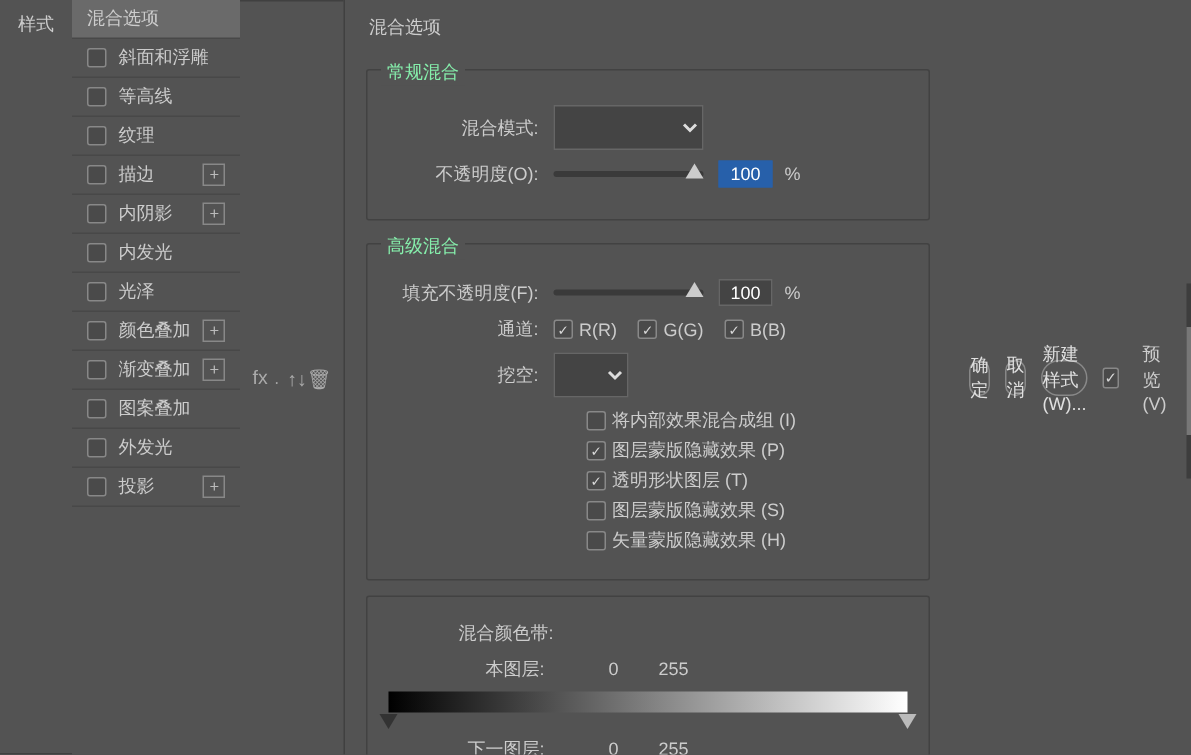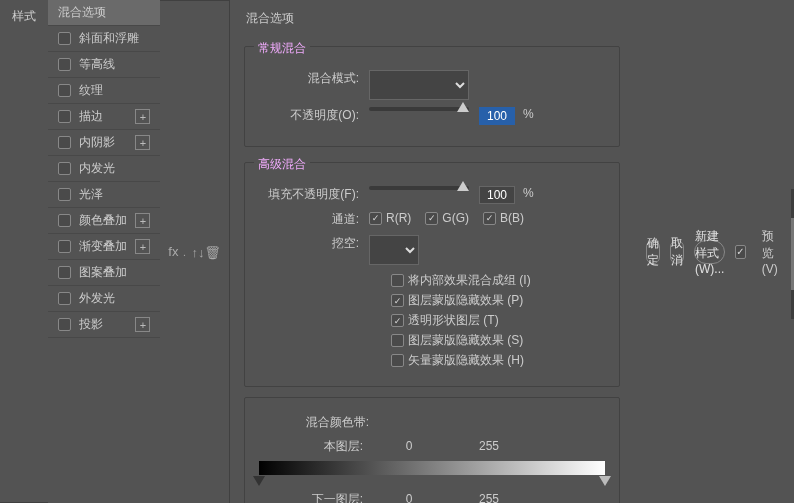--- a/index.html
+++ b/index.html
@@ -9,38 +9,38 @@
 .style-list{flex:1;overflow-y:auto}
 .style-item{display:flex;align-items:center;padding:6px 10px;border-bottom:1px solid #484848;cursor:pointer;position:relative;height:26px}
 .style-item.selected{background:#6a6a6a}
 .style-item.sub{}
 .style-item .chk{width:13px;height:13px;border:1px solid #888;border-radius:2px;margin-right:8px;display:inline-flex;align-items:center;justify-content:center;font-size:9px;color:#ddd;background:#4a4a4a}
 .style-item .label{flex:1}
 .add-btn{width:15px;height:15px;border:1px solid #888;display:inline-flex;align-items:center;justify-content:center;font-size:11px;color:#bbb;position:absolute;right:10px;cursor:pointer}
 .left-footer{border-top:1px solid #404040;padding:6px 8px;display:flex;align-items:center}
 .left-footer span{color:#aaa;font-size:13px;cursor:pointer}
 .center{flex:1;padding:6px 14px 14px 14px;position:relative}
-.group-title{position:relative;top:9px;left:10px;background:#535353;padding:0 4px;display:inline-block;color:#f0abfc;z-index:2}
+.group-title{position:relative;top:9px;left:10px;background:#535353;padding:0 4px;display:inline-block;color:#86efac;z-index:2}
 .groupbox{border:1px solid #424242;border-radius:2px;padding:16px 14px 14px 14px;margin-top:-2px}
-.row{display:flex;align-items:flex-start;margin:7px 0}
+.row{display:flex;align-items:center;margin:7px 0}
 .row .lbl{width:110px;text-align:right;padding-right:10px;color:#ccc}
 select{background:#444;color:#ddd;border:1px solid #666;padding:14px 4px;height:22px}
 .slider{flex:0 0 100px;height:4px;background:#3a3a3a;position:relative;margin-right:10px;border-radius:2px}
 .slider .thumb{position:absolute;right:0;top:-5px;width:0;height:0;border-left:6px solid transparent;border-right:6px solid transparent;border-bottom:10px solid #ccc}
 .numfield{width:36px;background:#444;color:#fff;text-align:center;border:1px solid #666;height:18px;line-height:16px;display:inline-block}
 .numfield.sel{background:#2760aa;color:#fff;border-color:#2760aa}
 .pct{margin-left:8px;color:#ccc}
 .chan-chk,.opt-chk{width:13px;height:13px;border:1px solid #888;border-radius:2px;margin-right:4px;display:inline-flex;align-items:center;justify-content:center;background:#4a4a4a;font-size:9px}
 .chan-chk.checked::after,.opt-chk.checked::after{content:"✓";color:#d8d8d8}
 .inline-chk{display:inline-flex;align-items:center;margin-right:14px}
 .opt-row{display:flex;align-items:center;margin:3px 0;padding-left:132px}
 .blendif-group .blendif-row{display:flex;align-items:baseline;margin:6px 0}
 .blendif-row .blbl{width:120px;text-align:right;padding-right:16px}
 .blendif-row .v0{width:60px;text-align:center}
-.blendif-row .v1{width:60px;text-align:right}
+.blendif-row .v1{width:60px;text-align:left}
 .grad-bar{height:14px;margin:2px 0 16px 0;background:linear-gradient(to right,#000,#fff);position:relative}
 .grad-bar .tri-l,.grad-bar .tri-r{position:absolute;bottom:-11px;width:0;height:0;border-left:6px solid transparent;border-right:6px solid transparent;border-top:10px solid #bbb}
 .grad-bar .tri-l{left:-6px;border-top-color:#333}
 .grad-bar .tri-r{right:-6px}
 .right-panel{width:160px;padding:10px 12px;display:flex;flex-direction:row;align-items:center;gap:10px}
 .pill{width:130px;height:24px;border:1px solid #888;border-radius:12px;display:flex;align-items:center;justify-content:center;cursor:pointer;color:#e0e0e0}
 .preview-chk{display:flex;align-items:center;gap:16px}
 .preview-chk .chk{width:14px;height:14px;border:1px solid #888;border-radius:2px;display:inline-flex;align-items:center;justify-content:center;font-size:10px;background:#4a4a4a}
 .preview-chk .chk.checked::after{content:"✓";color:#d8d8d8}
 .preview-box{width:130px;height:130px;background:#3d3d3d;display:flex;align-items:center;justify-content:center;margin-top:4px}

